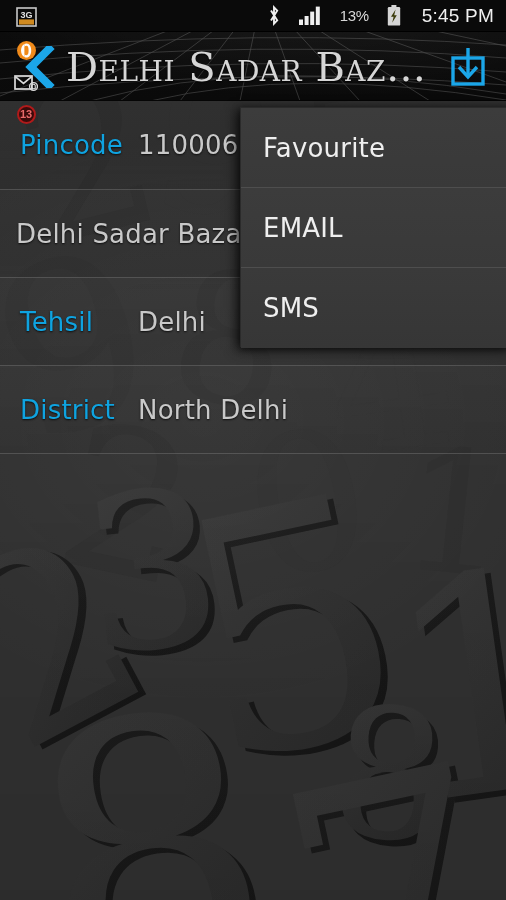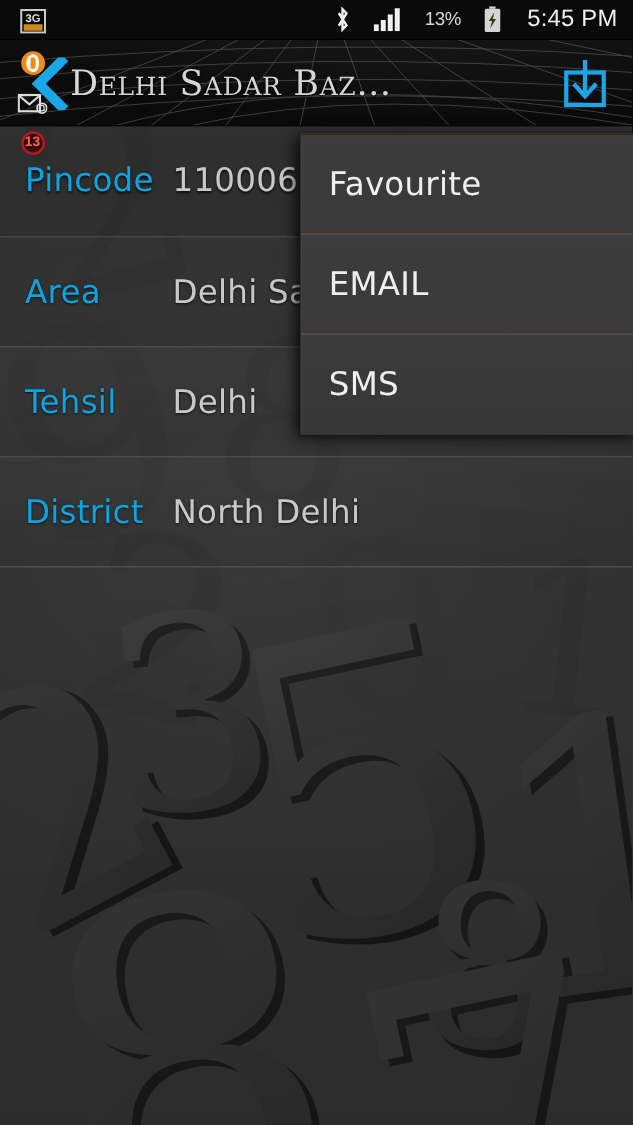--- a/index.html
+++ b/index.html
@@ -45,24 +45,24 @@
       linear-gradient(#0c0c0c,#0a0a0a);
     overflow:hidden; z-index:40;
     border-bottom:1px solid #050505;
   }
   #web-svg{ position:absolute; inset:0; width:506px; height:69px; opacity:.55; }
   #back-btn{
     position:absolute; left:14px; top:0; width:52px; height:69px;
     display:flex; align-items:center; justify-content:center; z-index:3;
   }
   #title-text{
-    position:absolute; left:56px; top:0; width:370px; height:69px;
+    position:absolute; left:66px; top:0; width:370px; height:69px;
     display:flex; align-items:center; z-index:3;
     color:#d6d6d6; font-family:"DejaVu Serif", serif;
-    font-size:28px; letter-spacing:0.5px; white-space:nowrap;
+    font-size:40px; letter-spacing:0.5px; white-space:nowrap;
     text-shadow:0 1px 2px rgba(0,0,0,.9);
     font-variant:small-caps;
   }
   #save-btn{
     position:absolute; right:12px; top:0; width:52px; height:69px;
     display:flex; align-items:center; justify-content:center; z-index:3;
   }
 
   
   #bg{
@@ -286,21 +286,20 @@
   </svg>
   <div id="bg-veil"></div>
 </div>
 
 <div id="rows">
   <div class="row">
     <div class="row-label">Pincode</div>
     <div class="row-value">110006</div>
   </div>
   <div class="row">
-    <div class="row-label">Area</div>
     <div class="row-value">Delhi Sadar Bazar</div>
   </div>
   <div class="row">
     <div class="row-label">Tehsil</div>
     <div class="row-value">Delhi</div>
   </div>
   <div class="row">
     <div class="row-label">District</div>
     <div class="row-value">North Delhi</div>
   </div>

